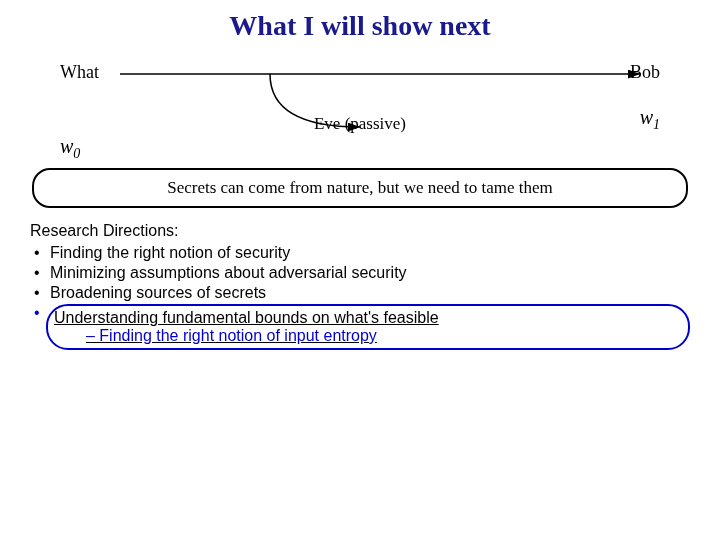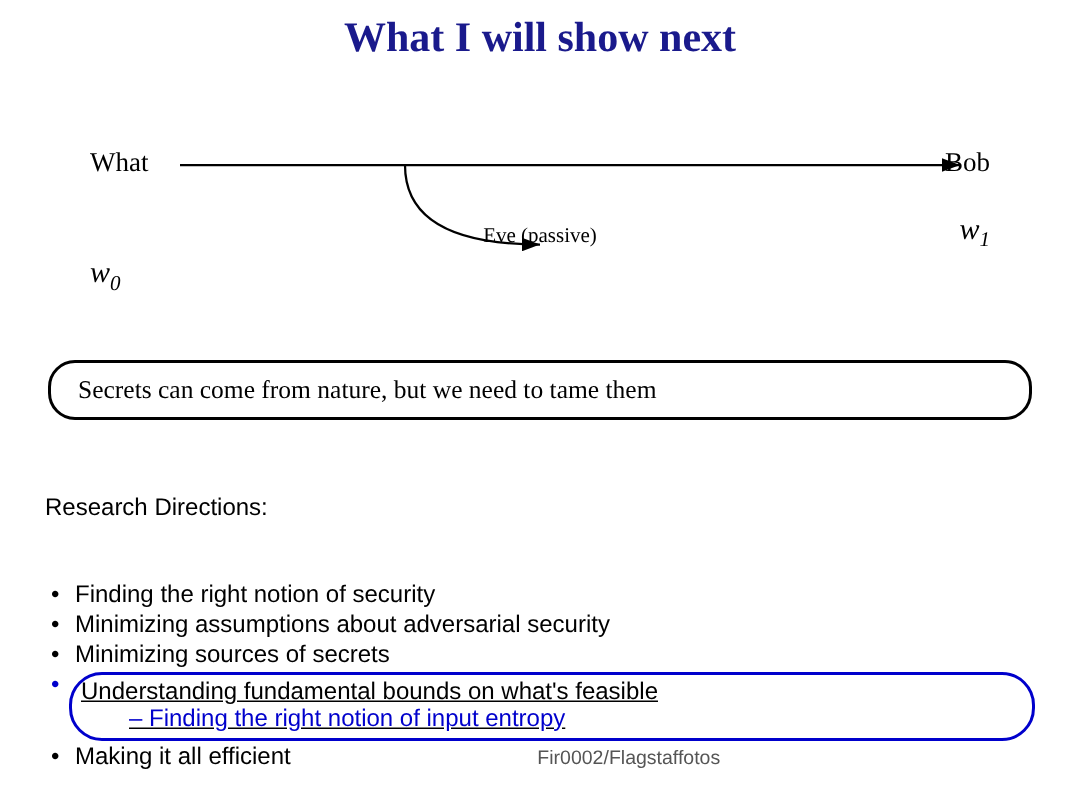--- a/index.html
+++ b/index.html
@@ -11,21 +11,20 @@
       overflow: hidden;
       position: relative;
     }
 
     #app {
       width: 720px;
       height: 540px;
       padding: 10px 30px 23px 30px;
       display: flex;
       flex-direction: column;
-      gap: 36px;
     }
 
     .title {
       text-align: center;
       font-size: 28px;
       font-weight: bold;
       color: #1a1a8c;
       margin-bottom: 10px;
       font-family: Georgia, serif;
     }
@@ -83,21 +82,21 @@
 
     .diagram-w1 sub {
       font-size: 14px;
     }
 
     .diagram-eve {
       position: absolute;
       left: 50%;
       transform: translateX(-50%);
       top: 62px;
-      font-size: 14px;
+      font-size: 17px;
       font-family: Georgia, serif;
       color: #000;
     }
 
     
     .diagram-svg {
       position: absolute;
       top: 0;
       left: 0;
       width: 100%;
@@ -105,21 +104,21 @@
     }
 
     
     .secrets-box {
       border: 2.5px solid #000;
       border-radius: 18px;
       padding: 8px 18px;
       font-size: 17px;
       font-family: Georgia, serif;
       color: #000;
-      text-align: left;
+      text-align: center;
       margin-bottom: 14px;
       margin-left: 2px;
       margin-right: 2px;
     }
 
     
     .research-directions {
       font-size: 16px;
       font-family: Arial, sans-serif;
       color: #000;
@@ -207,25 +206,21 @@
     </div>
     <div class="diagram-eve">Eve (passive)</div>
   </div>
 
   <div class="secrets-box">Secrets can come from nature, but we need to tame them</div>
 
   <div class="research-directions">Research Directions:</div>
   <ul class="bullet-list">
     <li>Finding the right notion of security</li>
     <li>Minimizing assumptions about adversarial security</li>
-    <li>Minimizing sources of secrets</li>
+    <li>Broadening sources of secrets</li>
     <li class="highlighted-item">
       <div class="highlight-oval">
         <span>Understanding fundamental bounds on what's feasible</span><br>
         <span class="highlighted-item-sub">– Finding the right notion of input entropy</span>
       </div>
     </li>
-    <li>
-      <span>Making it all efficient</span>
-      <span style="margin-left:160px; font-size:13px; color:#555;">Fir0002/Flagstaffotos</span>
-    </li>
   </ul>
 </div>
 
 </body></html>

